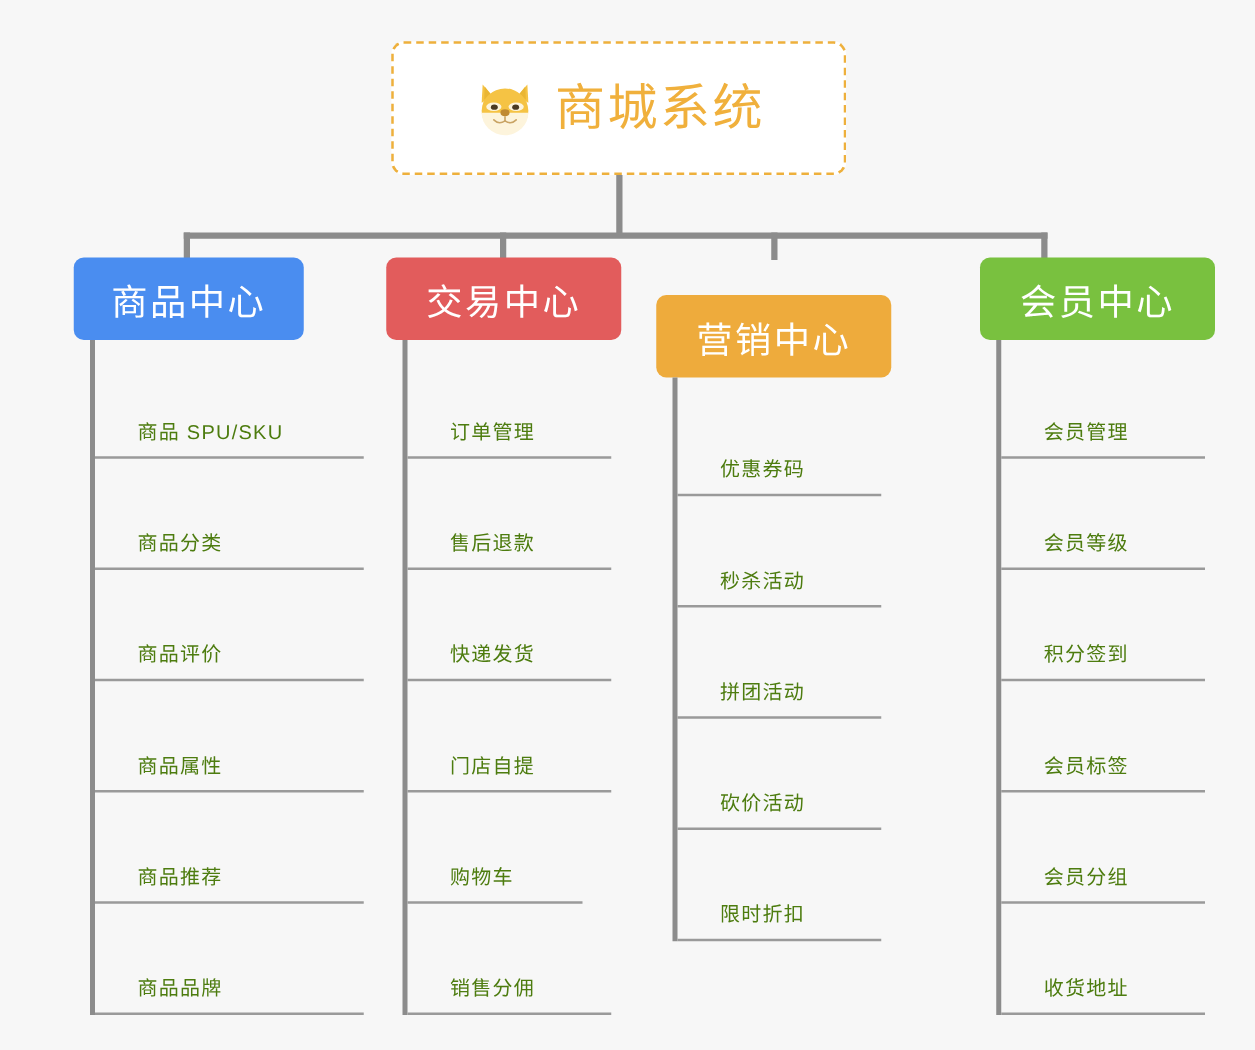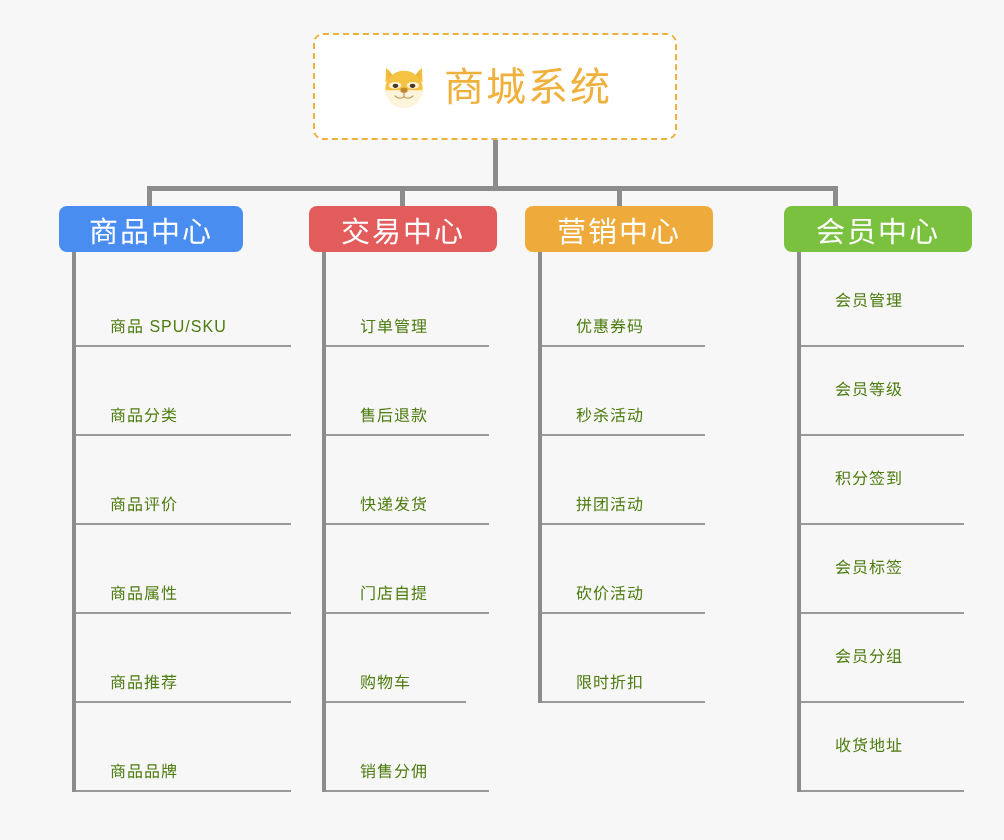--- a/index.html
+++ b/index.html
@@ -79,26 +79,26 @@
   .conn-drop.d3 { left: 617px; }
   .conn-drop.d4 { left: 833px; }
 
   
   .column {
     position: absolute;
     top: 206px;
   }
   .column.c1 { left: 59px;  width: 240px; }
   .column.c2 { left: 309px; width: 188px; }
-  .column.c3 { left: 525px; width: 188px; }
+  .column.c3 { left: 525px; width: 188px; margin-top: 30px; }
   .column.c4 { left: 784px; width: 188px; }
 
   .cat-header {
     box-sizing: border-box;
-    height: 46px;
+    height: 66px;
     border-radius: 8px;
     display: flex;
     align-items: center;
     justify-content: center;
     color: #ffffff;
     font-size: 29px;
     letter-spacing: 2px;
     white-space: nowrap;
   }
   .column.c1 .cat-header { width: 184px; }
@@ -131,21 +131,21 @@
     font-size: 16px;
     line-height: 32px;
     color: #4d7c0f;
     white-space: nowrap;
     letter-spacing: 1px;
   }
   
   .column.c1 .leaf-item { width: 215px; }
   .column.c2 .leaf-item { width: 163px; text-align: right; }
   .column.c3 .leaf-item { width: 163px; text-align: right; }
-  .column.c4 .leaf-item { width: 163px; align-items: center; }
+  .column.c4 .leaf-item { width: 163px; }
   .column.c2 .leaf-item.short { width: 140px; }
   .column.c3 .leaf-item.short { width: 140px; }
 </style>
 </head>
 <body style="background: rgb(247, 247, 247);">
 
 <div id="diagram">
 
   <div class="root-node" style="border-color: rgb(238, 176, 60);">
     <svg class="root-emoji" viewBox="0 0 64 64" aria-hidden="true">

